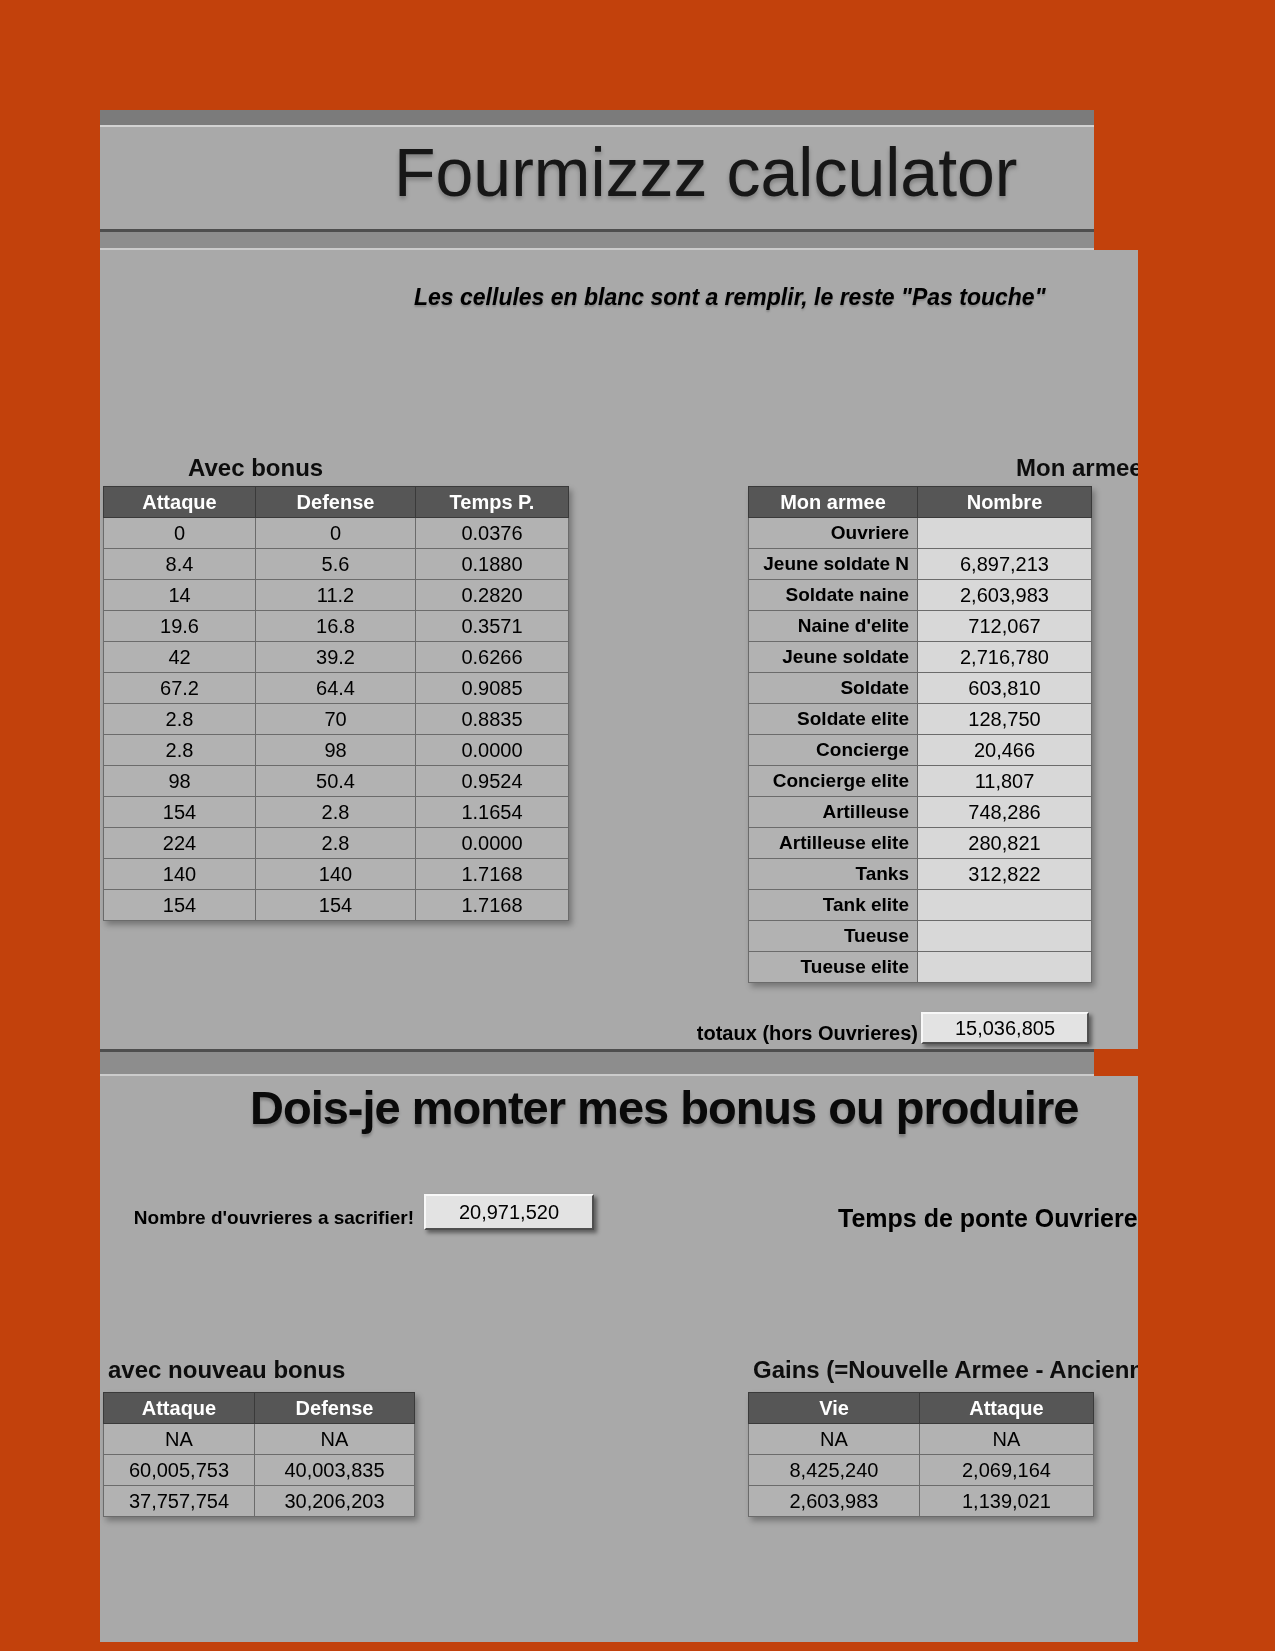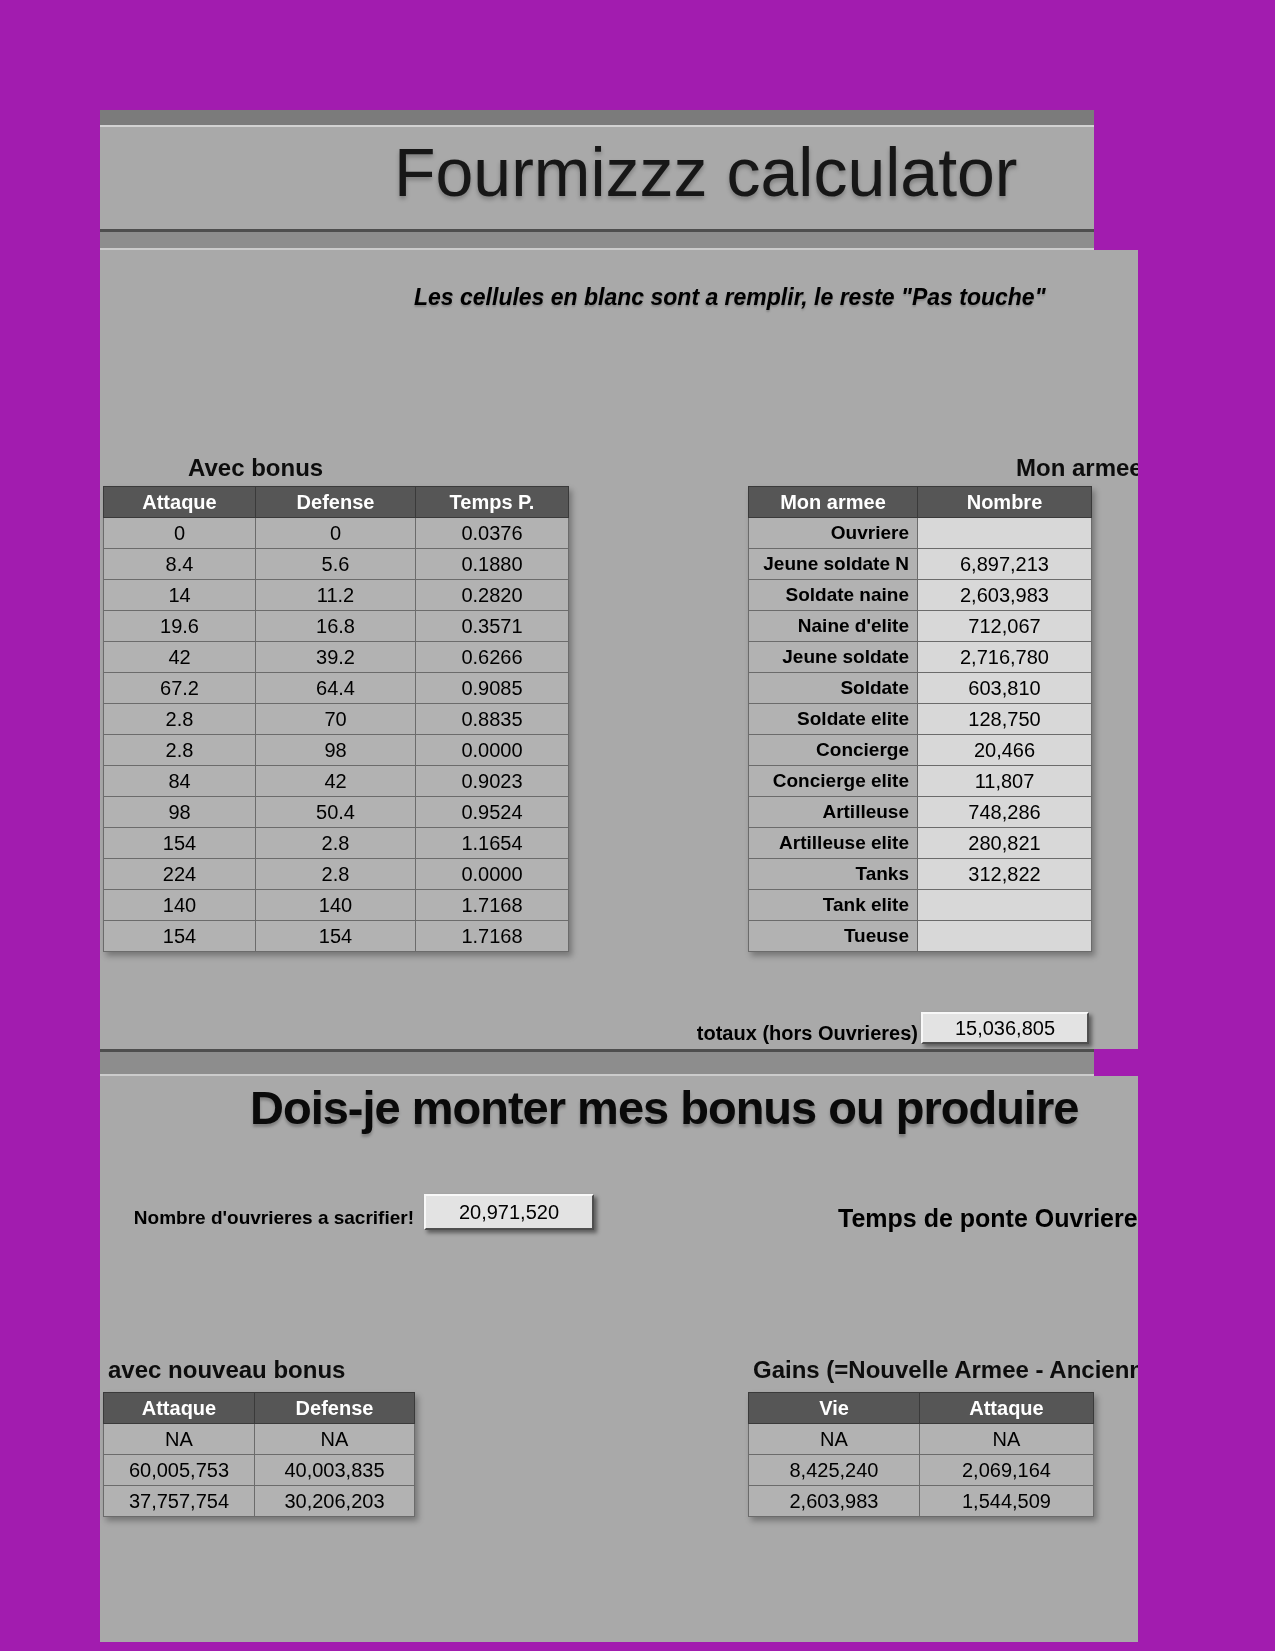--- a/index.html
+++ b/index.html
@@ -1,16 +1,16 @@
 <!DOCTYPE html>
 <html><head>
 <meta charset="utf-8">
 <style>
   html,body{margin:0;padding:0;background:#ffffff;}
-  #screen{position:relative;width:1275px;height:1651px;background:#a21caf;overflow:hidden;
+  #screen{position:relative;width:1275px;height:1651px;background:#c2410c;overflow:hidden;
           font-family:"Liberation Sans",sans-serif;color:#000;}
 
   .band-top{position:absolute;left:100px;top:110px;width:994px;height:15px;background:#7b7b7b;
             border-bottom:2px solid #d2d2d2;}
   .title-block{position:absolute;left:100px;top:127px;width:994px;height:102px;background:#a9a9a9;overflow:hidden;}
   .h-title{position:absolute;left:294px;top:6px;font-size:68px;font-weight:normal;color:#171717;
            white-space:nowrap;text-shadow:0 3px 4px rgba(0,0,0,0.25);}
 
   .divider{position:absolute;left:100px;width:994px;background:#8d8d8d;
            border-top:3px solid #4e4e4e;border-bottom:2px solid #cbcbcb;}
@@ -123,25 +123,20 @@
             <td>2.8</td>
             <td>70</td>
             <td>0.8835</td>
           </tr>
           <tr>
             <td>2.8</td>
             <td>98</td>
             <td>0.0000</td>
           </tr>
           <tr>
-            <td>84</td>
-            <td>42</td>
-            <td>0.9023</td>
-          </tr>
-          <tr>
             <td>98</td>
             <td>50.4</td>
             <td>0.9524</td>
           </tr>
           <tr>
             <td>154</td>
             <td>2.8</td>
             <td>1.1654</td>
           </tr>
           <tr>
@@ -224,20 +219,24 @@
             <td class="input-cell">312,822</td>
           </tr>
           <tr>
             <td class="lbl">Tank elite</td>
             <td class="input-cell"></td>
           </tr>
           <tr>
             <td class="lbl">Tueuse</td>
             <td class="input-cell"></td>
           </tr>
+          <tr>
+            <td class="lbl">Tueuse elite</td>
+            <td class="input-cell"></td>
+          </tr>
         </tbody>
     </table>
 
     <div class="totals-label">totaux (hors Ouvrieres)</div>
     <div class="raised totals-box">15,036,805</div>
   </div>
 
   <div class="divider" id="div2"></div>
 
   <div class="section" id="sec2">
@@ -291,19 +290,19 @@
           <tr>
             <td>NA</td>
             <td>NA</td>
           </tr>
           <tr>
             <td>8,425,240</td>
             <td>2,069,164</td>
           </tr>
           <tr>
             <td>2,603,983</td>
-            <td>1,544,509</td>
+            <td>1,139,021</td>
           </tr>
         </tbody>
     </table>
   </div>
 
 </div>
 
 </body></html>

